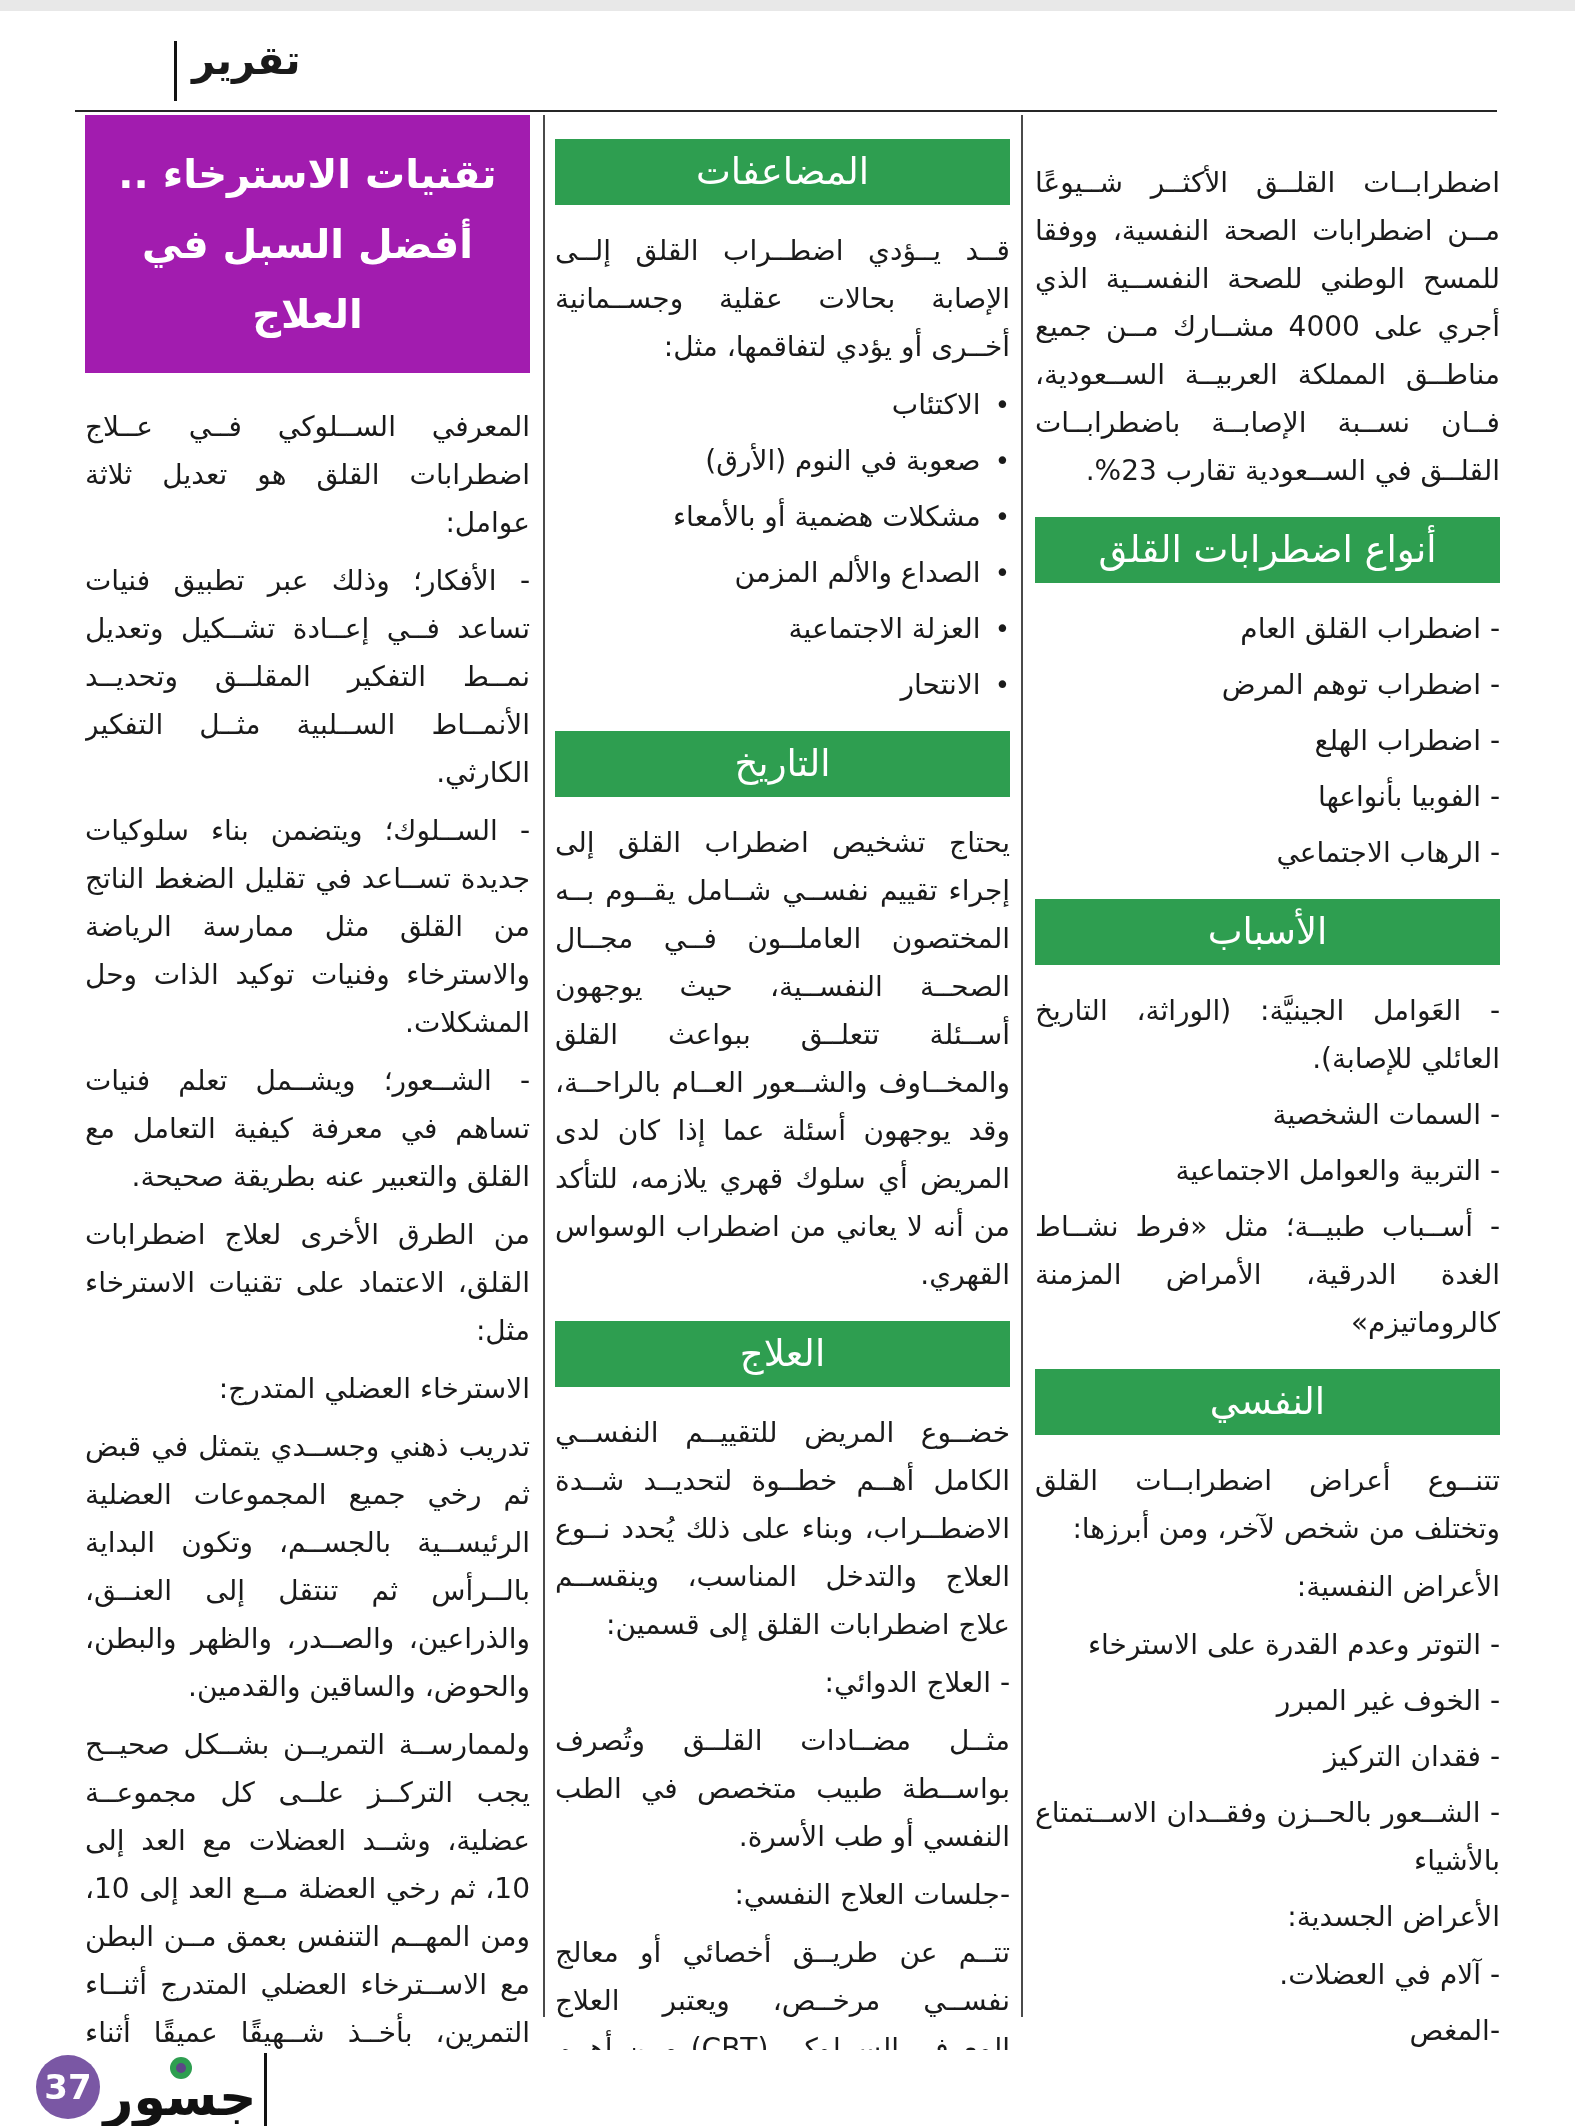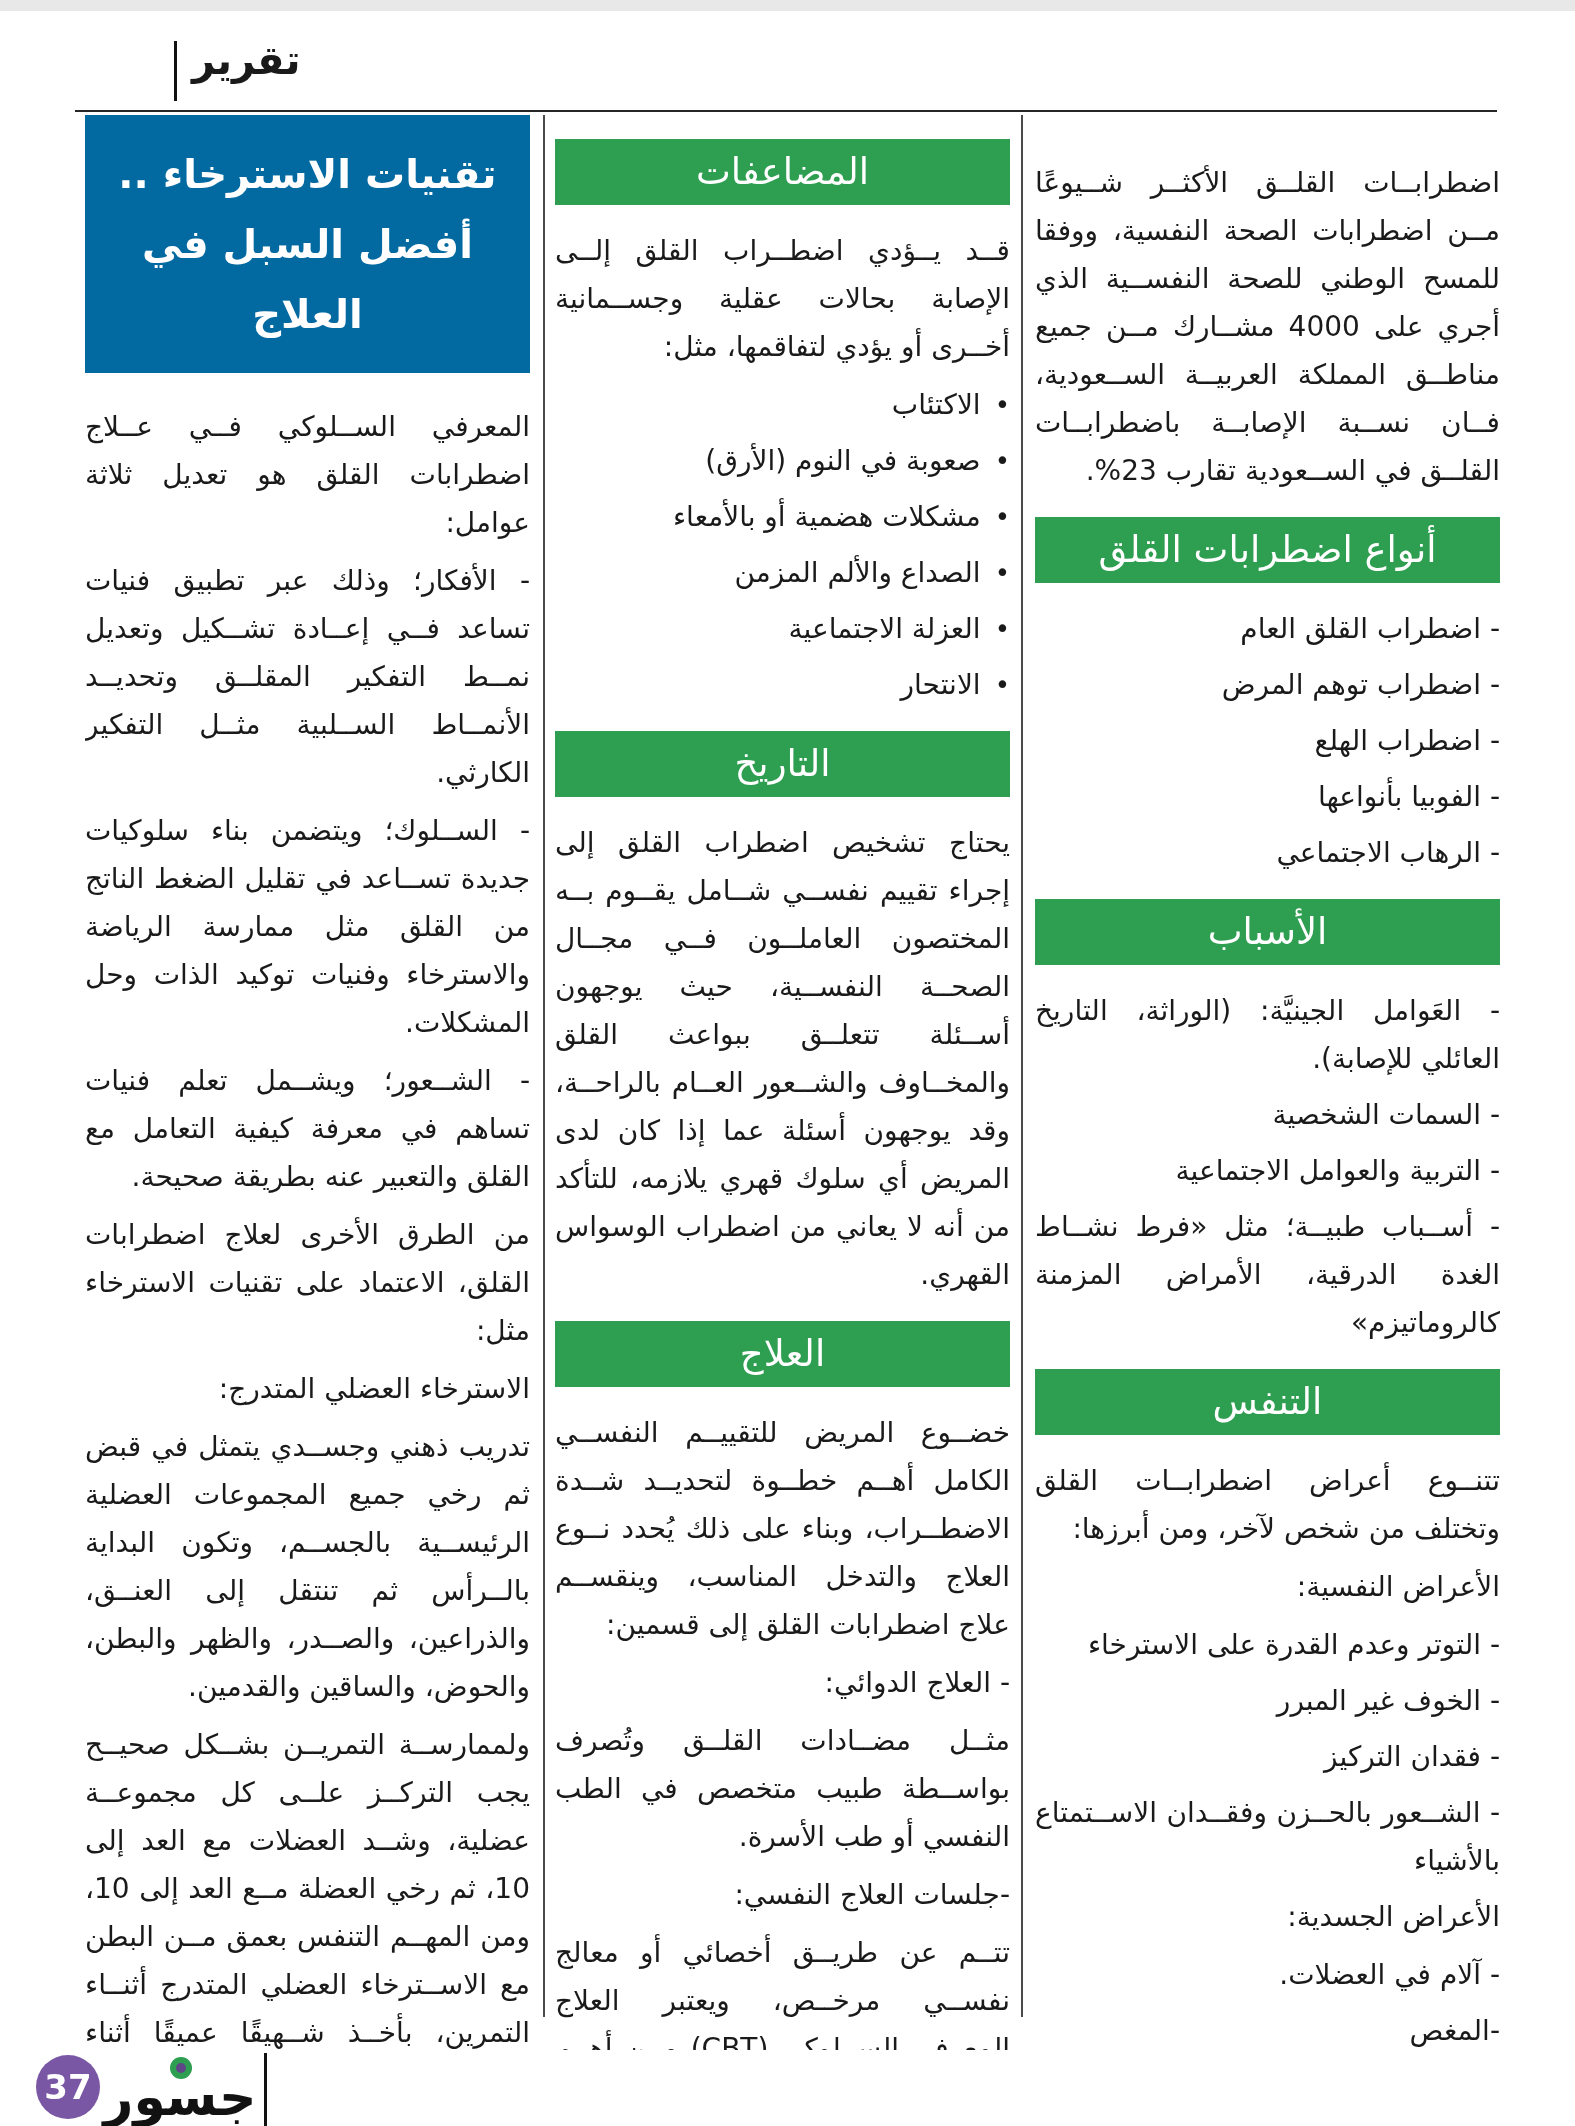--- a/index.html
+++ b/index.html
@@ -39,21 +39,21 @@
     display:flex;gap:14px;align-items:baseline;
   }
   .bullet-item .dot{font-size:26px;line-height:48px;}
   .sec-header{
     background:#2e9e50;color:#ffffff;font-weight:400;font-size:37px;
     height:66px;line-height:66px;text-align:center;margin:22px 0;
   }
   .col-middle .sec-header:first-child{margin-top:0;}
   
   .feature-box{
-    background:#0369a1;color:#ffffff;text-align:center;
+    background:#a21caf;color:#ffffff;text-align:center;
     padding:24px 8px;margin:0 0 30px 0;
   }
   .feature-box .line{display:block;font-size:40px;font-weight:700;line-height:70px;}
   
   .page-circle{
     position:absolute;left:36px;top:2044px;width:64px;height:64px;border-radius:50%;
     background:#7a57a4;color:#fff;font-size:34px;font-weight:700;
     display:flex;align-items:center;justify-content:center;direction:ltr;
   }
   .footer-bar{position:absolute;left:264px;top:2042px;width:3px;height:84px;background:#111;}
@@ -88,21 +88,21 @@
         <p class="dash-item">- اضطراب القلق العام</p>
         <p class="dash-item">- اضطراب توهم المرض</p>
         <p class="dash-item">- اضطراب الهلع</p>
         <p class="dash-item">- الفوبيا بأنواعها</p>
         <p class="dash-item">- الرهاب الاجتماعي</p>
         <div class="sec-header">الأسباب</div>
         <p class="dash-item">- العَوامل الجينيَّة: (الوراثة، التاريخ العائلي للإصابة).</p>
         <p class="dash-item">- السمات الشخصية</p>
         <p class="dash-item">- التربية والعوامل الاجتماعية</p>
         <p class="dash-item">- أســباب طبيــة؛ مثل «فرط نشــاط الغدة الدرقية، الأمراض المزمنة كالروماتيزم»</p>
-        <div class="sec-header">التنفس</div>
+        <div class="sec-header">النفسي</div>
         <p class="body-p">تتنــوع أعراض اضطرابــات القلق وتختلف من شخص لآخر، ومن أبرزها:</p>
         <p class="body-p">الأعراض النفسية:</p>
         <p class="dash-item">- التوتر وعدم القدرة على الاسترخاء</p>
         <p class="dash-item">- الخوف غير المبرر</p>
         <p class="dash-item">- فقدان التركيز</p>
         <p class="dash-item">- الشــعور بالحــزن وفقــدان الاســتمتاع بالأشياء</p>
         <p class="body-p">الأعراض الجسدية:</p>
         <p class="dash-item">- آلام في العضلات.</p>
         <p class="dash-item">-المغص</p>
       </div>

